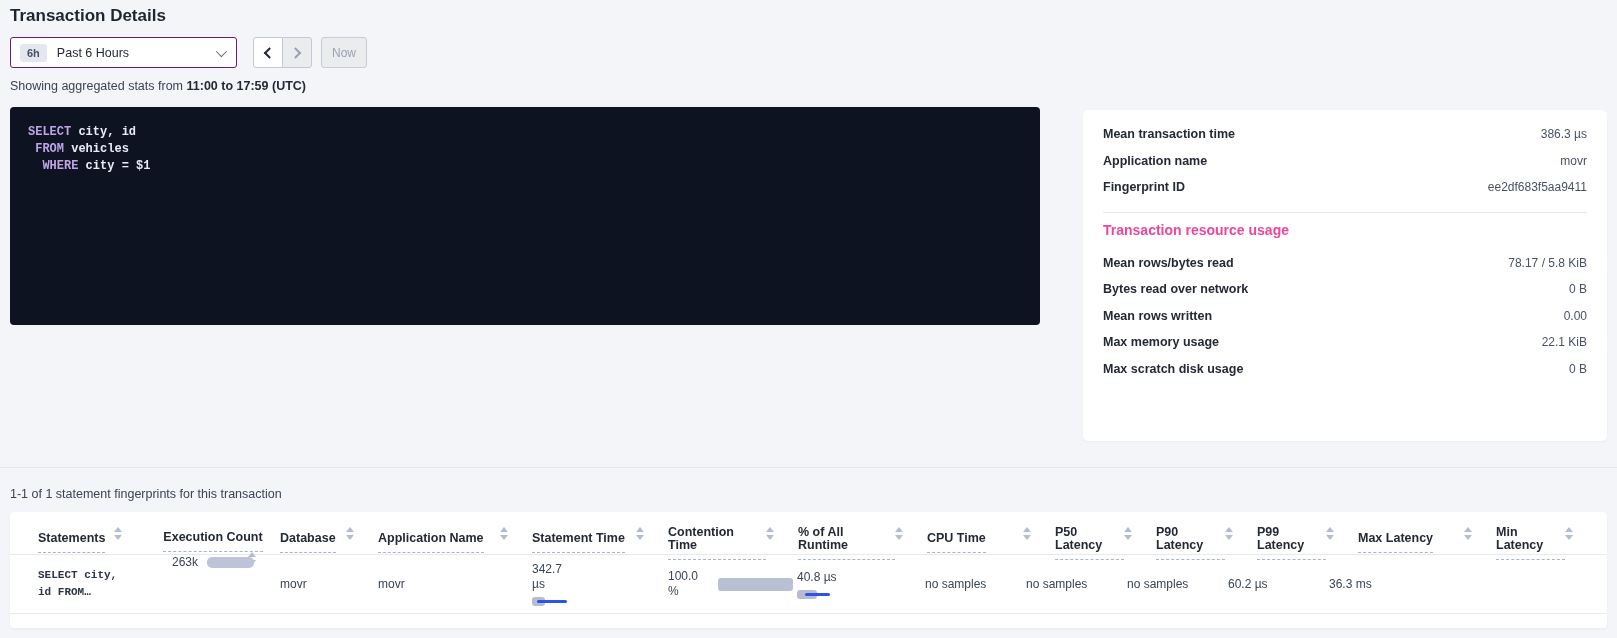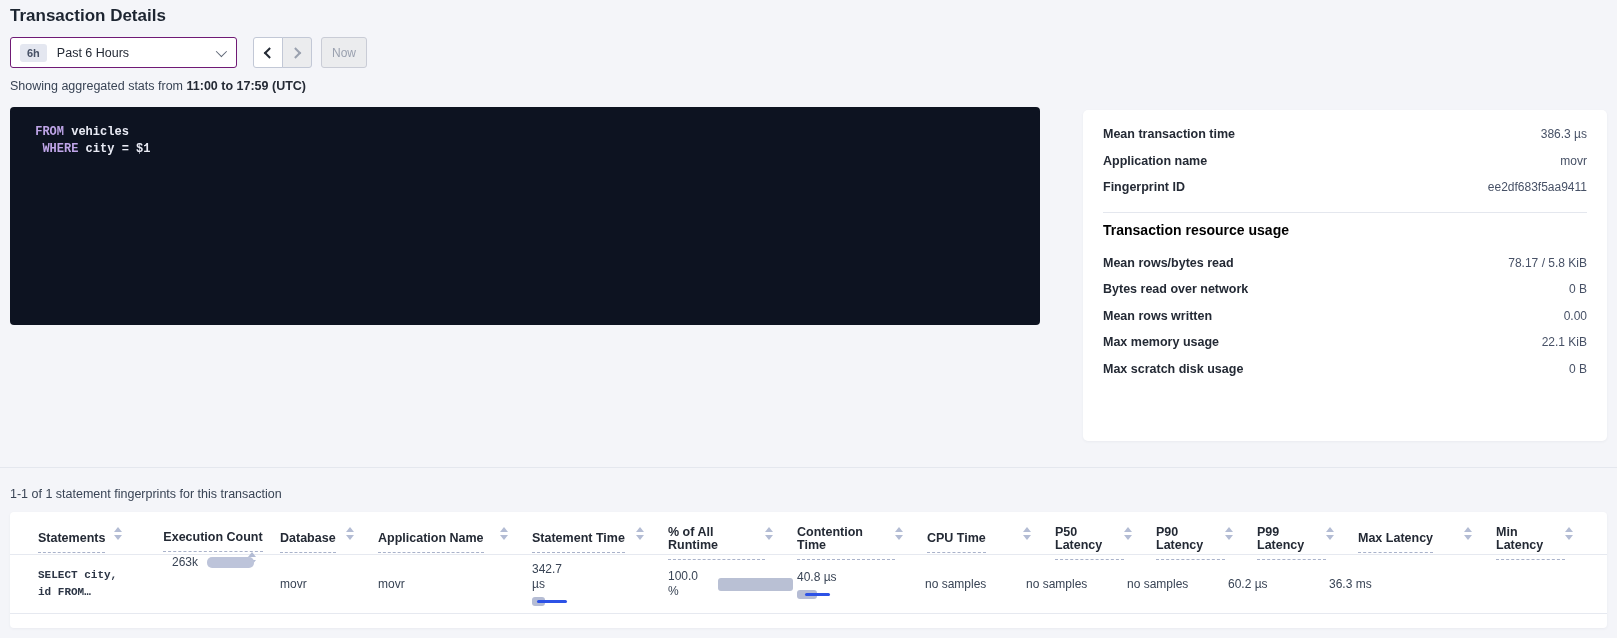--- a/index.html
+++ b/index.html
@@ -48,21 +48,21 @@
   #sql-card .line { white-space:pre; }
   #sql-card .kw { color:#bfa5e8; }
 
   
   #summary-card { left:1083px; top:110px; width:524px; height:331px; background:#fff; border-radius:5px;
     padding:11px 20px 0 20px; box-shadow:0 1px 3px rgba(40,50,80,.05); }
   .sum-row { display:flex; align-items:center; justify-content:space-between; height:26.5px; }
   .sum-label { font-size:12.5px; font-weight:bold; color:#242a35; }
   .sum-value { font-size:12px; color:#475166; }
   .sum-divider { height:1px; background:#e4e7ee; margin:11px 0 9px 0; }
-  .sum-heading { font-size:14px; font-weight:bold; color:#000000; margin:0 0 12px 0; }
+  .sum-heading { font-size:14px; font-weight:bold; color:#ec4899; margin:0 0 12px 0; }
 
   
   #section-divider { left:0; top:467px; width:1617px; height:1px; background:#e4e7ee; }
   #statements-note { left:10px; top:487px; font-size:12.5px; color:#394455; }
 
   #table-card { left:10px; top:512px; width:1597px; height:116px; background:#fff; border-radius:4px;
     box-shadow:0 1px 3px rgba(40,50,80,.05); overflow:hidden; }
   .thead { display:flex; height:43px; padding-left:28px; border-bottom:1px solid #e6e9f0; }
   .trow  { display:flex; height:59px; padding-left:28px; border-bottom:1px solid #e6e9f0; }
   .th { display:flex; align-items:center; font-size:12.5px; font-weight:bold; color:#242a35; cursor:pointer; }
@@ -116,20 +116,21 @@
     <div class="nav-btn next">
       <span class="chevron right"></span>
     </div>
   </div>
   <div class="now-btn">Now</div>
 </div>
 
 <div class="abs" id="subtitle"><span>Showing aggregated stats from </span><b>11:00 to 17:59 (UTC)</b></div>
 
 <div class="abs" id="sql-card">
+  <div class="line"><span class="kw">SELECT</span><span> city, id</span></div>
   <div class="line"><span class="kw"> FROM</span><span> vehicles</span></div>
   <div class="line"><span class="kw">  WHERE</span><span> city = $1</span></div>
 </div>
 
 <div class="abs" id="summary-card">
   <div class="sum-row">
     <span class="sum-label">Mean transaction time</span>
     <span class="sum-value">386.3 µs</span>
   </div>
   <div class="sum-row">
@@ -197,29 +198,29 @@
           <i class="down"></i>
         </span>
       </div>
     <div class="th c5">
         <span class="th-label">Statement Time</span>
         <span class="sort">
           <i class="up"></i>
           <i class="down"></i>
         </span>
       </div>
+    <div class="th c7">
+        <span class="th-label">Contention Time</span>
+        <span class="sort">
+          <i class="up"></i>
+          <i class="down"></i>
+        </span>
+      </div>
     <div class="th c6">
         <span class="th-label">% of All Runtime</span>
-        <span class="sort">
-          <i class="up"></i>
-          <i class="down"></i>
-        </span>
-      </div>
-    <div class="th c7">
-        <span class="th-label">Contention Time</span>
         <span class="sort">
           <i class="up"></i>
           <i class="down"></i>
         </span>
       </div>
     <div class="th c8">
         <span class="th-label">CPU Time</span>
         <span class="sort">
           <i class="up"></i>
           <i class="down"></i>

